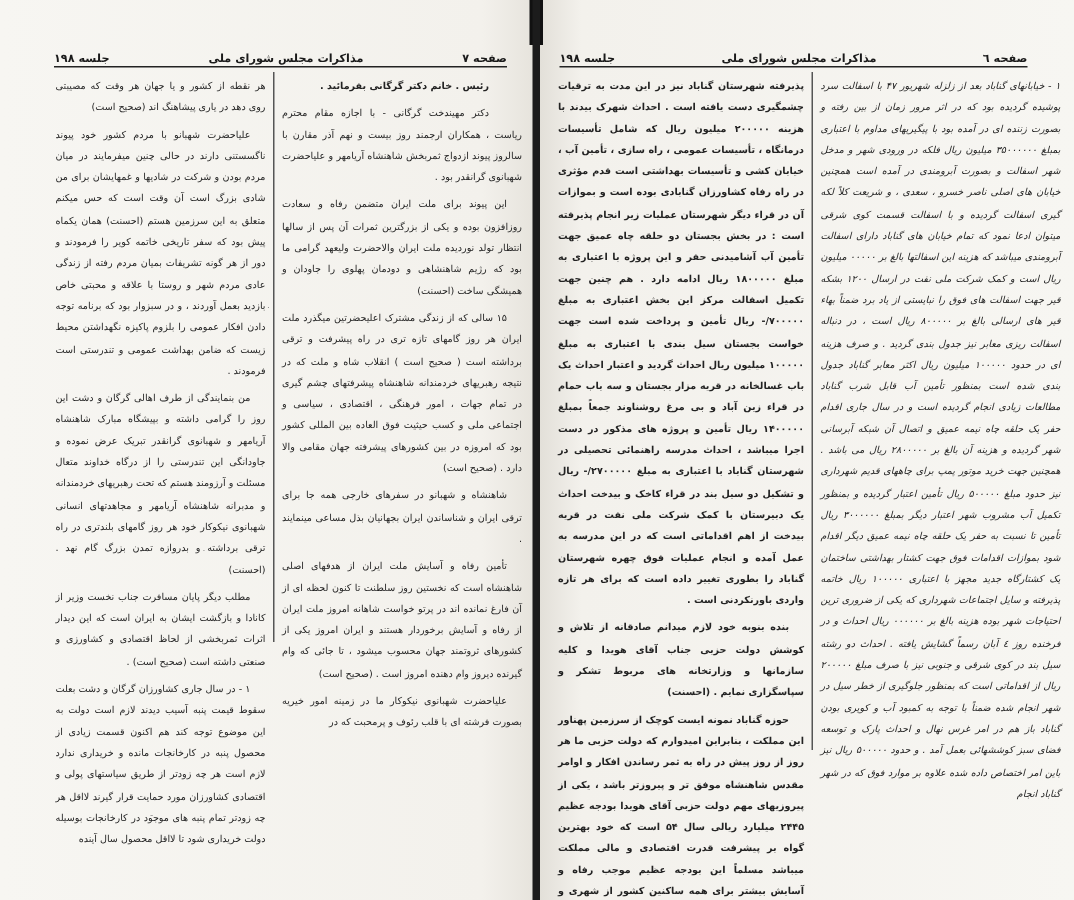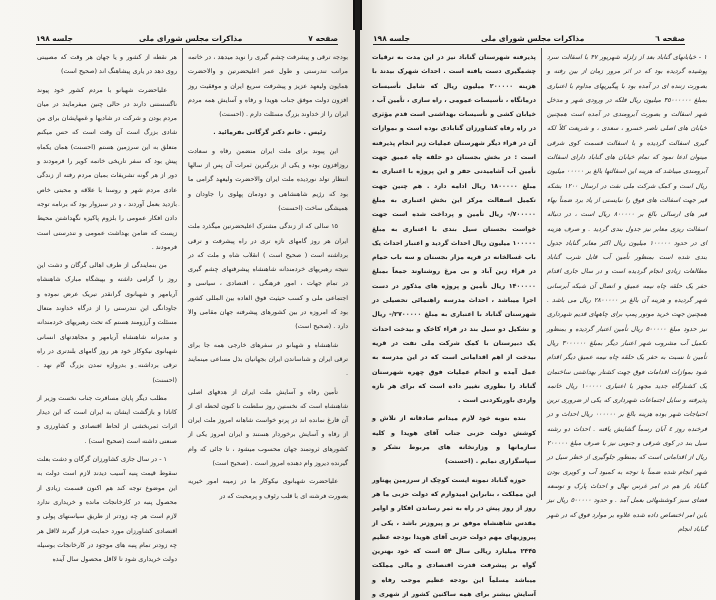--- a/index.html
+++ b/index.html
@@ -81,22 +81,22 @@
     <p class="noindent">۱ - خیابانهای گناباد بعد از زلزله شهریور ۴۷ با اسفالت سرد پوشیده گردیده بود که در اثر مرور زمان از بین رفته و بصورت زننده ای در آمده بود با پیگیریهای مداوم با اعتباری بمبلغ ۳۵۰۰۰۰۰۰ میلیون ریال فلکه در ورودی شهر و مدخل شهر اسفالت و بصورت آبرومندی در آمده است همچنین خیابان های اصلی ناصر خسرو ، سعدی ، و شریعت کلاً لکه گیری اسفالت گردیده و با اسفالت قسمت کوی شرقی میتوان ادعا نمود که تمام خیابان های گناباد دارای اسفالت آبرومندی میباشد که هزینه این اسفالتها بالغ بر ۰۰۰۰۰ میلیون ریال است و کمک شرکت ملی نفت در ارسال ۱۲۰۰ بشکه قیر جهت اسفالت های فوق را نبایستی از یاد برد ضمناً بهاء قیر های ارسالی بالغ بر ۸۰۰۰۰۰ ریال است ، در دنباله اسفالت ریزی معابر نیز جدول بندی گردید . و صرف هزینه ای در حدود ۱۰۰۰۰۰ میلیون ریال اکثر معابر گناباد جدول بندی شده است بمنظور تأمین آب قابل شرب گناباد مطالعات زیادی انجام گردیده است و در سال جاری اقدام حفر یک حلقه چاه نیمه عمیق و اتصال آن شبکه آبرسانی شهر گردیده و هزینه آن بالغ بر ۲۸۰۰۰۰۰ ریال می باشد . همچنین جهت خرید موتور پمپ برای چاههای قدیم شهرداری نیز حدود مبلغ ۵۰۰۰۰۰ ریال تأمین اعتبار گردیده و بمنظور تکمیل آب مشروب شهر اعتبار دیگر بمبلغ ۳۰۰۰۰۰۰ ریال تأمین تا نسبت به حفر یک حلقه چاه نیمه عمیق دیگر اقدام شود بموازات اقدامات فوق جهت کشتار بهداشتی ساختمان یک کشتارگاه جدید مجهز با اعتباری ۱۰۰۰۰۰ ریال خاتمه پذیرفته و سایل اجتماعات شهرداری که یکی از ضروری ترین احتیاجات شهر بوده هزینه بالغ بر ۰۰۰۰۰۰ ریال احداث و در فرخنده روز ٤ آبان رسماً گشایش یافته . احداث دو رشته سیل بند در کوی شرقی و جنوبی نیز با صرف مبلغ ۲۰۰۰۰۰ ریال از اقداماتی است که بمنظور جلوگیری از خطر سیل در شهر انجام شده ضمناً با توجه به کمبود آب و کویری بودن گناباد باز هم در امر غرس نهال و احداث پارک و توسعه فضای سبز کوششهائی بعمل آمد . و حدود ۵۰۰۰۰۰ ریال نیز باین امر اختصاص داده شده علاوه بر موارد فوق که در شهر گناباد انجام</p>
   </div>
 
   <div class="col c2">
     <p class="noindent">پذیرفته شهرستان گناباد نیز در این مدت به ترقیات چشمگیری دست یافته است . احداث شهرک بیدند با هزینه ۲۰۰۰۰۰ میلیون ریال که شامل تأسیسات درمانگاه ، تأسیسات عمومی ، راه سازی ، تأمین آب ، خیابان کشی و تأسیسات بهداشتی است قدم مؤثری در راه رفاه کشاورزان گنابادی بوده است و بموازات آن در قراء دیگر شهرستان عملیات زیر انجام پذیرفته است : در بخش بجستان دو حلقه چاه عمیق جهت تأمین آب آشامیدنی حفر و این پروژه با اعتباری به مبلغ ۱۸۰۰۰۰۰ ریال ادامه دارد . هم چنین جهت تکمیل اسفالت مرکز این بخش اعتباری به مبلغ ۷۰۰۰۰۰/- ریال تأمین و پرداخت شده است جهت خواست بجستان سیل بندی با اعتباری به مبلغ ۱۰۰۰۰۰ میلیون ریال احداث گردید و اعتبار احداث یک باب غسالخانه در قریه مزار بجستان و سه باب حمام در قراء زین آباد و بی مرغ روشناوند جمعاً بمبلغ ۱۴۰۰۰۰۰ ریال تأمین و پروژه های مذکور در دست اجرا میباشد ، احداث مدرسه راهنمائی تحصیلی در شهرستان گناباد با اعتباری به مبلغ ۲۷۰۰۰۰۰/- ریال و تشکیل دو سیل بند در قراء کاخک و بیدخت احداث یک دبیرستان با کمک شرکت ملی نفت در قریه بیدخت از اهم اقداماتی است که در این مدرسه به عمل آمده و انجام عملیات فوق چهره شهرستان گناباد را بطوری تغییر داده است که برای هر تازه واردی باورنکردنی است .</p>
     <p>بنده بنوبه خود لازم میدانم صادقانه از تلاش و کوشش دولت حزبی جناب آقای هویدا و کلیه سازمانها و وزارتخانه های مربوط تشکر و سپاسگزاری نمایم . (احسنت)</p>
     <p>حوزه گناباد نمونه ایست کوچک از سرزمین پهناور این مملکت ، بنابراین امیدوارم که دولت حزبی ما هر روز از روز پیش در راه به ثمر رساندن افکار و اوامر مقدس شاهنشاه موفق تر و پیروزتر باشد ، یکی از پیروزیهای مهم دولت حزبی آقای هویدا بودجه عظیم ۲۴۴۵ میلیارد ریالی سال ۵۴ است که خود بهترین گواه بر پیشرفت قدرت اقتصادی و مالی مملکت میباشد مسلماً این بودجه عظیم موجب رفاه و آسایش بیشتر برای همه ساکنین کشور از شهری و روستائی خواهد بود و این</p>
   </div>
 
   <div class="col c3">
-    <p class="noindent">بودجه ترقی و پیشرفت چشم گیری را نوید میدهد ، در خاتمه مراتب تندرستی و طول عمر اعلیحضرتین و والاحضرت همایون ولیعهد عزیز و پیشرفت سریع ایران و موفقیت روز افزون دولت موفق جناب هویدا و رفاه و آسایش همه مردم ایران را از خداوند بزرگ مسئلت دارم . (احسنت)</p>
     <p class="speaker"><b>رئیس . خانم دکتر گرگانی بفرمائید .</b></p>
+    <p class="speaker"><span>دکتر مهیندخت گرگانی - با اجازه مقام محترم ریاست ، همکاران ارجمند روز بیست و نهم آذر مقارن با سالروز پیوند ازدواج ثمربخش شاهنشاه آریامهر و علیاحضرت شهبانوی گرانقدر بود .</span></p>
     <p>این پیوند برای ملت ایران متضمن رفاه و سعادت روزافزون بوده و یکی از بزرگترین ثمرات آن پس از سالها انتظار تولد نوردیده ملت ایران والاحضرت ولیعهد گرامی ما بود که رژیم شاهنشاهی و دودمان پهلوی را جاودان و همیشگی ساخت (احسنت)</p>
     <p>۱۵ سالی که از زندگی مشترک اعلیحضرتین میگذرد ملت ایران هر روز گامهای تازه تری در راه پیشرفت و ترقی برداشته است ( صحیح است ) انقلاب شاه و ملت که در نتیجه رهبریهای خردمندانه شاهنشاه پیشرفتهای چشم گیری در تمام جهات ، امور فرهنگی ، اقتصادی ، سیاسی و اجتماعی ملی و کسب حیثیت فوق العاده بین المللی کشور بود که امروزه در بین کشورهای پیشرفته جهان مقامی والا دارد . (صحیح است)</p>
     <p>شاهنشاه و شهبانو در سفرهای خارجی همه جا برای ترقی ایران و شناساندن ایران بجهانیان بذل مساعی مینمایند .</p>
     <p>تأمین رفاه و آسایش ملت ایران از هدفهای اصلی شاهنشاه است که نخستین روز سلطنت تا کنون لحظه ای از آن فارغ نمانده اند در پرتو خواست شاهانه امروز ملت ایران از رفاه و آسایش برخوردار هستند و ایران امروز یکی از کشورهای ثروتمند جهان محسوب میشود ، تا جائی که وام گیرنده دیروز وام دهنده امروز است . (صحیح است)</p>
     <p>علیاحضرت شهبانوی نیکوکار ما در زمینه امور خیریه بصورت فرشته ای با قلب رئوف و پرمحبت که در</p>
   </div>
 
   <div class="col c4">
     <p class="noindent">هر نقطه از کشور و یا جهان هر وقت که مصیبتی روی دهد در یاری پیشاهنگ اند (صحیح است)</p>
     <p>علیاحضرت شهبانو با مردم کشور خود پیوند ناگسستنی دارند در حالی چنین میفرمایند در میان مردم بودن و شرکت در شادیها و غمهایشان برای من شادی بزرگ است آن وقت است که حس میکنم متعلق به این سرزمین هستم (احسنت) همان یکماه پیش بود که سفر تاریخی خاتمه کویر را فرمودند و دور از هر گونه تشریفات بمیان مردم رفته از زندگی عادی مردم شهر و روستا با علاقه و محبتی خاص بازدید بعمل آوردند ، و در سبزوار بود که برنامه توجه دادن افکار عمومی را بلزوم پاکیزه نگهداشتن محیط زیست که ضامن بهداشت عمومی و تندرستی است فرمودند .</p>

